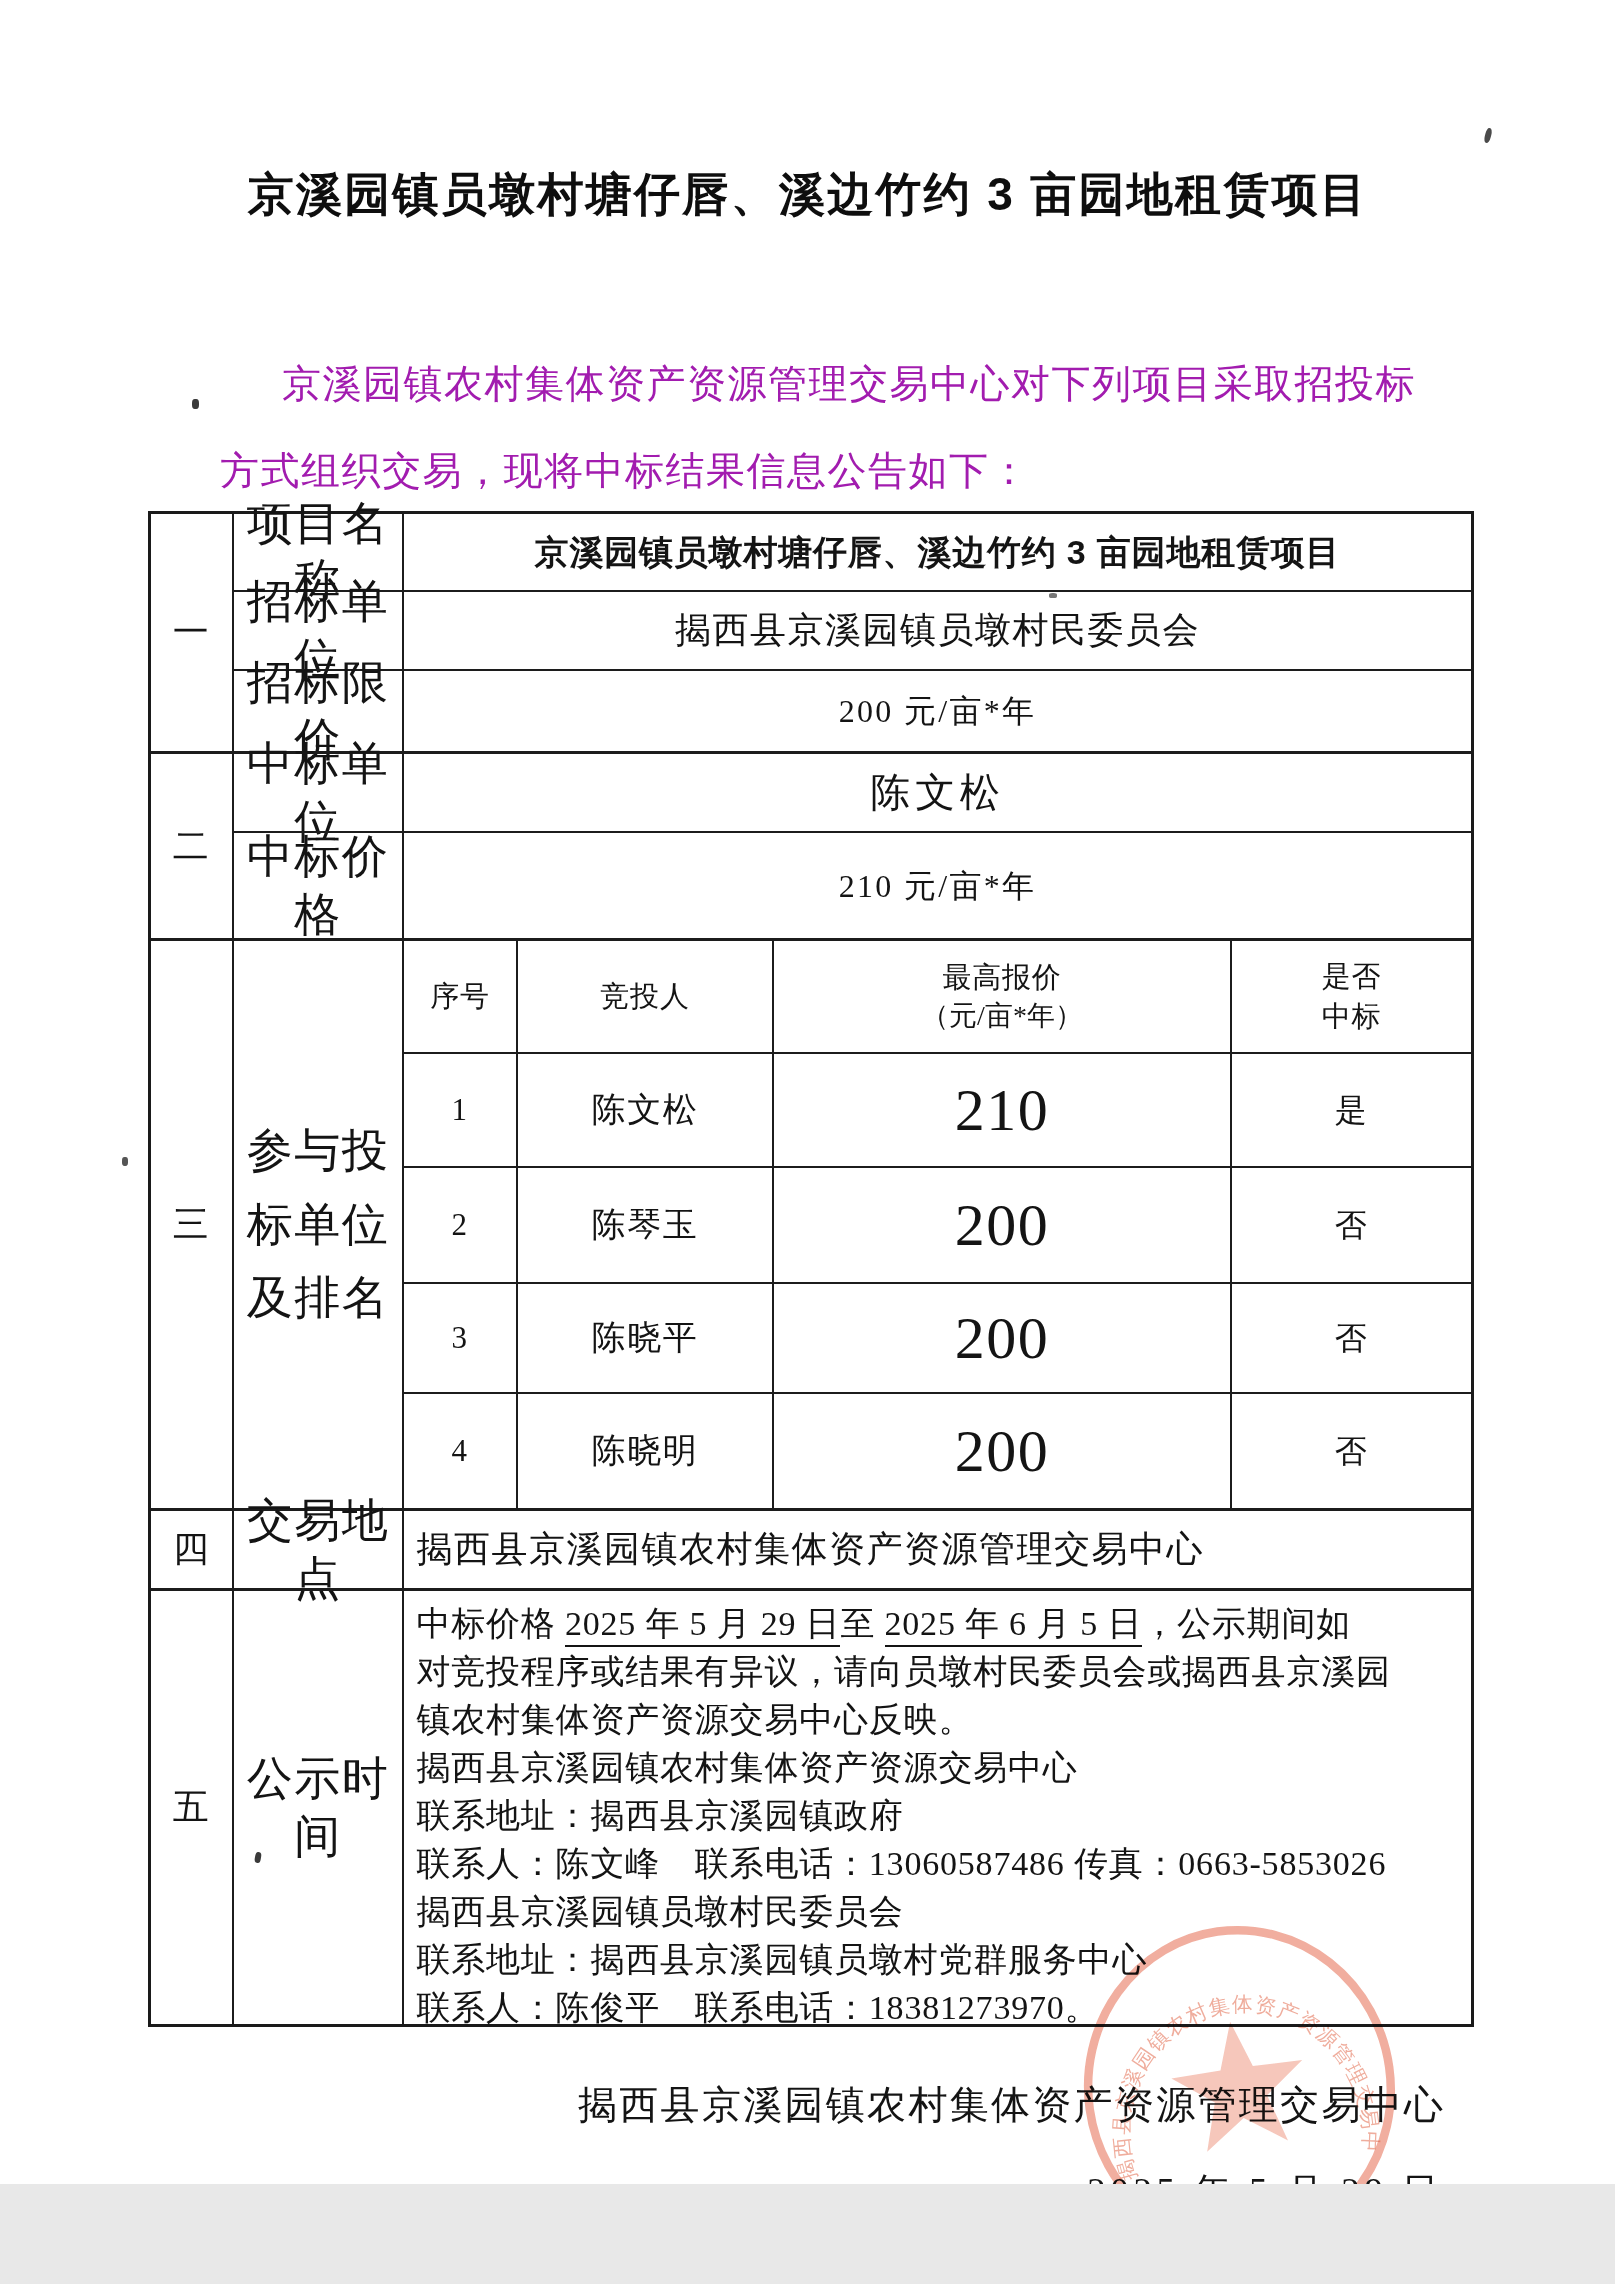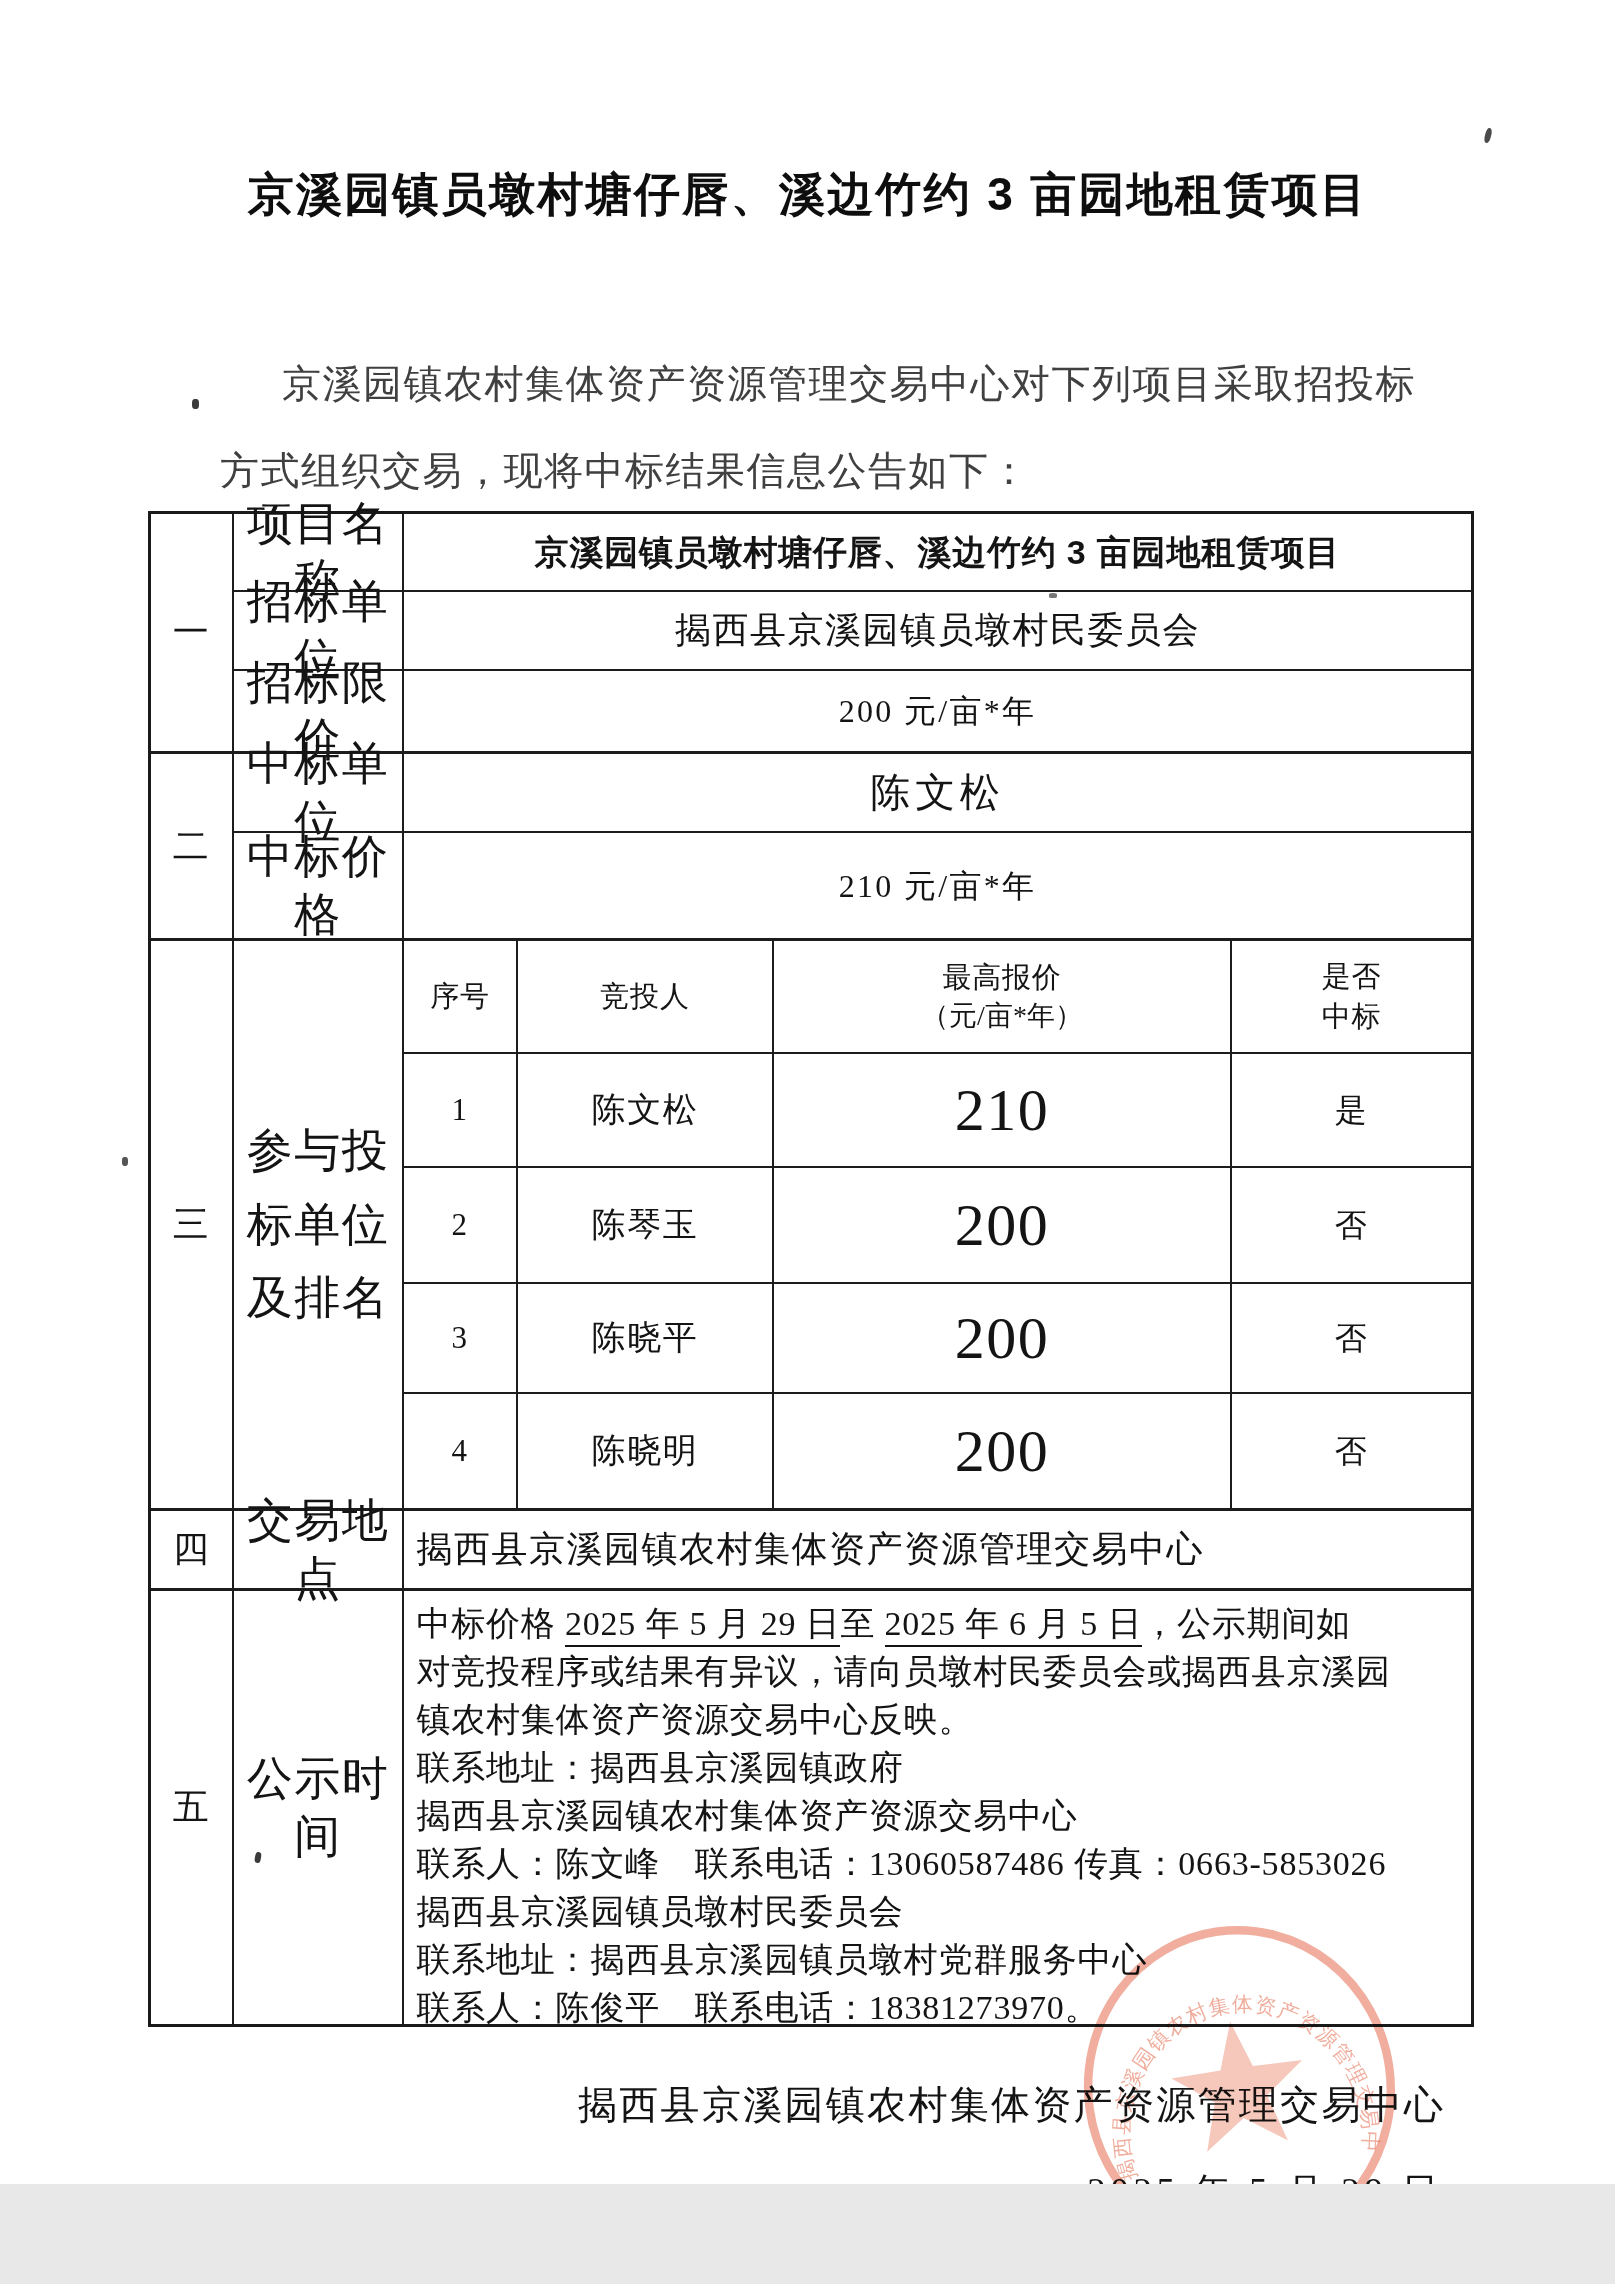--- a/index.html
+++ b/index.html
@@ -10,21 +10,21 @@
   }
   .title {
     position:absolute; left:0; width:100%; text-align:center;
     font-family:"Liberation Sans","DejaVu Sans",sans-serif;
     font-weight:bold; font-size:46px; color:#0e0e0e;
   }
   .title1 { top:164px; letter-spacing:2.3px; }
   .title2 { top:263px; letter-spacing:7.7px; }
   .intro {
     position:absolute; left:220px; top:340px; width:1205px;
-    font-size:39px; line-height:87px; letter-spacing:1.5px; color:#404040;
+    font-size:39px; line-height:87px; letter-spacing:1.5px; color:#a21caf;
   }
   .intro .l1 { padding-left:62px; }
 
   
   .gtable {
     position:absolute; left:148px; top:511px;
     display:grid;
     grid-template-columns:81px 170px 114px 256px 458px 241px;
     grid-template-rows:76px 79px 82px 80px 107px 114px 114px 116px 110px 116px 80px 436px;
     border:3.9px solid #1a1a1a;
@@ -144,22 +144,22 @@
     <div class="c nl thick secno" style="grid-area:11/1/12/2">四</div>
     <div class="c thick label" style="grid-area:11/2/12/3">交易地点</div>
     <div class="c thick leftcell v-unit" style="grid-area:11/3/12/7">揭西县京溪园镇农村集体资产资源管理交易中心</div>
 
     <div class="c nl thick secno" style="grid-area:12/1/13/2">五</div>
     <div class="c thick label" style="grid-area:12/2/13/3">公示时间</div>
     <div class="c thick s5" style="grid-area:12/3/13/7">
       <div><span>中标价格 </span><span class="uline">2025 年 5 月 29 日</span><span>至 </span><span class="uline">2025 年 6 月 5 日</span><span>，公示期间如</span></div>
       <div>对竞投程序或结果有异议，请向员墩村民委员会或揭西县京溪园</div>
       <div>镇农村集体资产资源交易中心反映。</div>
+      <div>揭西县京溪园镇农村集体资产资源交易中心</div>
       <div>联系地址：揭西县京溪园镇政府</div>
-      <div>揭西县京溪园镇农村集体资产资源交易中心</div>
       <div>联系人：陈文峰　联系电话：13060587486 传真：0663-5853026</div>
       <div>揭西县京溪园镇员墩村民委员会</div>
       <div>联系地址：揭西县京溪园镇员墩村党群服务中心</div>
       <div>联系人：陈俊平　联系电话：18381273970。</div>
     </div>
   </div>
 
   <div class="footer-org">揭西县京溪园镇农村集体资产资源管理交易中心</div>
   <div class="footer-date">2025 年 5 月 29 日</div>
 

